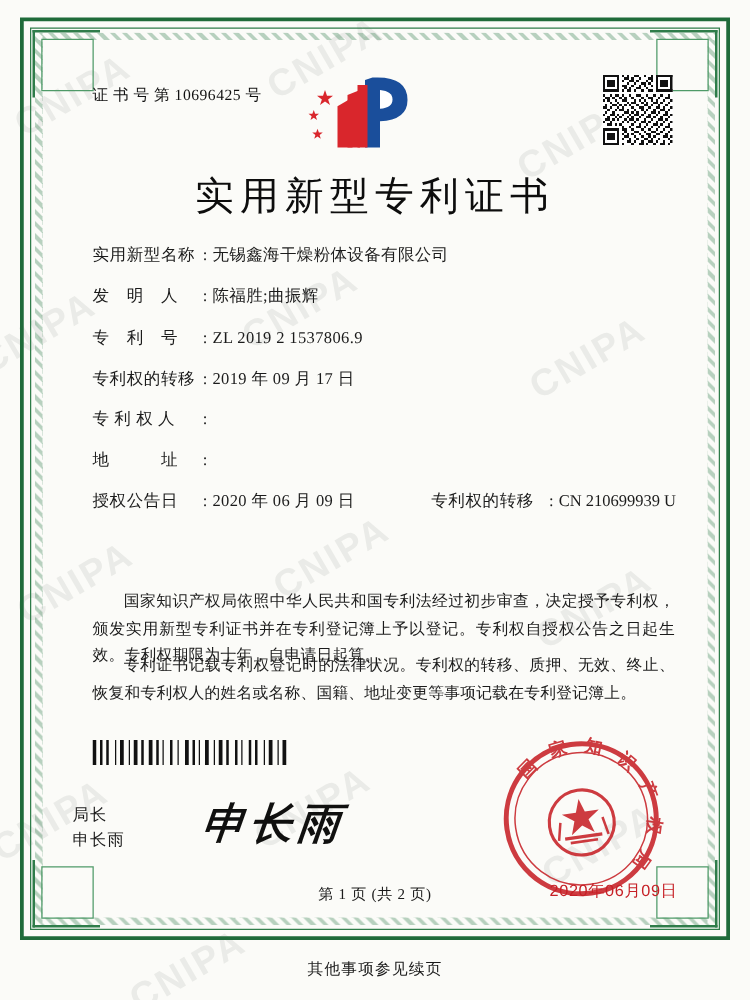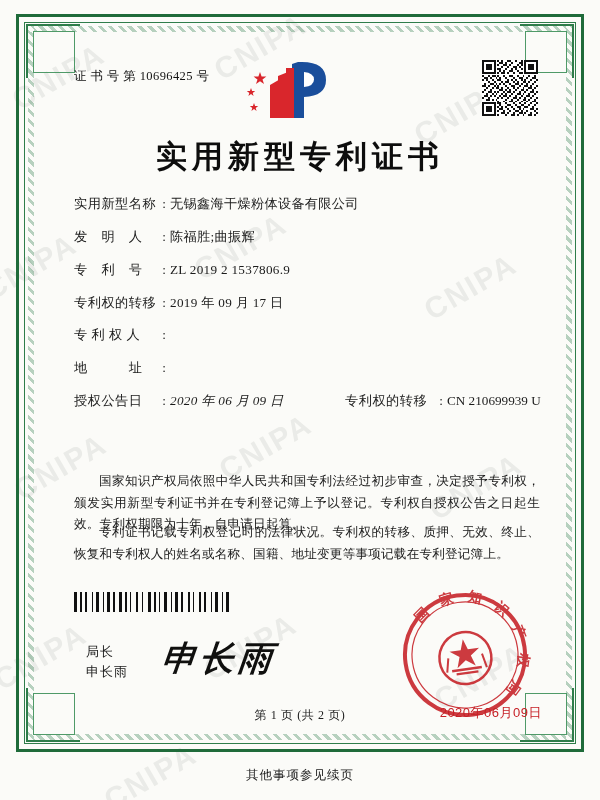--- a/index.html
+++ b/index.html
@@ -133,21 +133,21 @@
     height: 72px;
   }
 
   .main-title {
     position: absolute;
     left: 0;
     right: 0;
     top: 92px;
     text-align: center;
     font-size: 31px;
-    font-weight: 700;
+    font-weight: 400;
     letter-spacing: 5px;
     color: #0d0d0d;
     font-family: "DejaVu Serif", serif;
   }
 
   .fields {
     position: absolute;
     left: 28px;
     right: 10px;
     top: 152px;
@@ -169,21 +169,20 @@
     width: 12px;
     flex: 0 0 12px;
     text-align: center;
   }
   .f-value {
     flex: 1 1 auto;
     letter-spacing: 0.3px;
   }
   .field-row.dual .f-value {
     flex: 0 0 175px;
-    font-style: italic;
   }
   .f-label2 {
     width: 90px;
     flex: 0 0 90px;
     letter-spacing: 0.5px;
   }
   .f-value2 {
     flex: 1 1 auto;
   }
   .addr-value {
@@ -216,21 +215,21 @@
   }
   .barcode i {
     display: block;
     background: #111;
     margin-right: 1px;
   }
 
   
   .sig-label {
     position: absolute;
-    left: 40px;
+    left: 12px;
     top: 598px;
     font-size: 13px;
     line-height: 1.55;
     letter-spacing: 1px;
   }
   .sig-hand {
     position: absolute;
     left: 116px;
     top: 592px;
     font-size: 34px;

